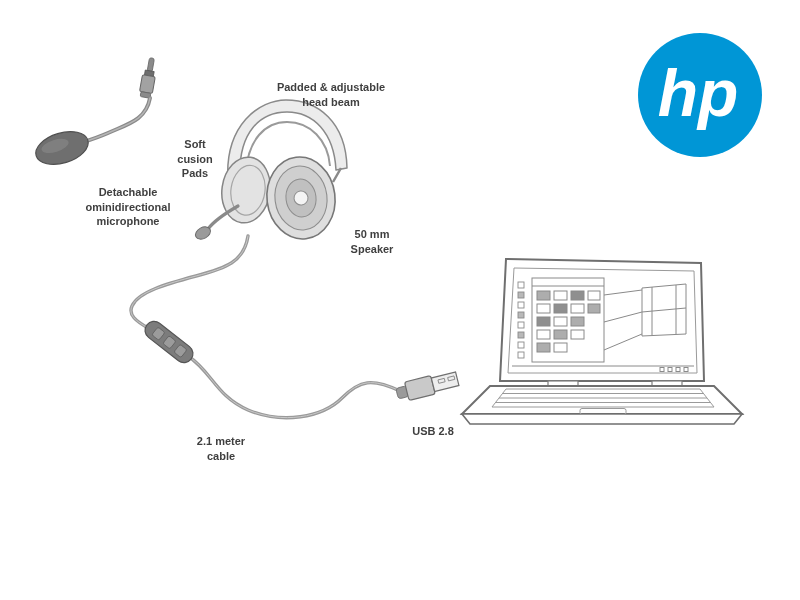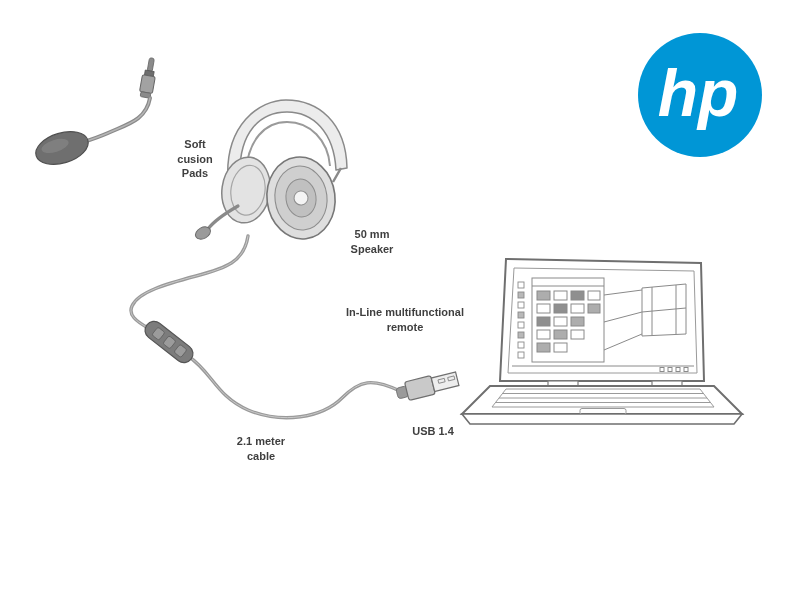--- a/index.html
+++ b/index.html
@@ -170,30 +170,33 @@
 
       <rect x="580" y="408.5" width="46" height="6" rx="2" stroke="#9a9a9a" stroke-width="1"></rect>
     </g>
 
     <g>
       <circle cx="700" cy="95" r="62" fill="#0096d6"></circle>
       <text x="698" y="116" text-anchor="middle" font-family="Liberation Sans, sans-serif" font-size="66" font-weight="bold" font-style="italic" fill="#ffffff">hp</text>
     </g>
   </svg>
 
+  <div class="label" style="left:331px; top:80px;">Padded &amp; adjustable
+head beam</div>
 
   <div class="label" style="left:195px; top:137px;">Soft
 cusion
 Pads</div>
 
+  <div class="label" style="left:128px; top:185px;">Detachable
+ominidirectional
+microphone</div>
 
   <div class="label" style="left:372px; top:227px;">50 mm
 Speaker</div>
 
-  <div class="label" style="left:405px; top:305px;">In-Line multifunctional
-remote</div>
-
-  <div class="label" style="left:221px; top:434px;margin-left:40px;">2.1 meter
+
+  <div class="label" style="left:221px; top:434px;">2.1 meter
 cable</div>
 
-  <div class="label" style="left:433px; top:424px;">USB 1.4</div>
+  <div class="label" style="left:433px; top:424px;">USB 2.8</div>
 
 </div>
 
 </body></html>

